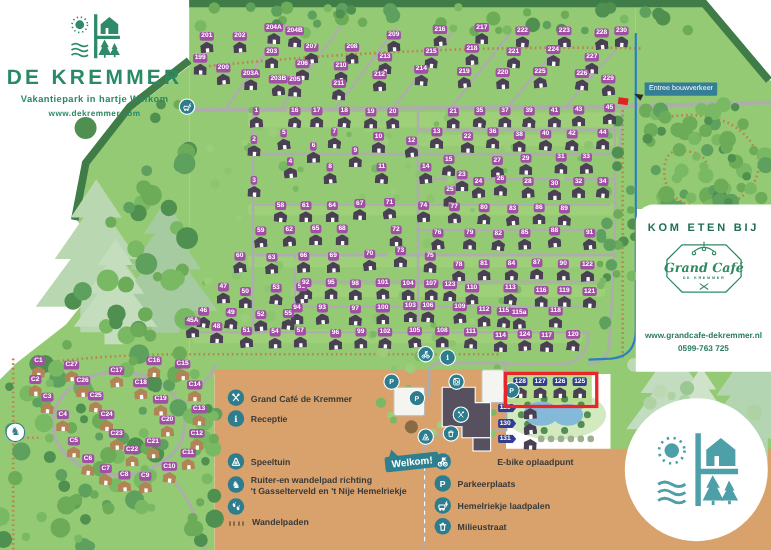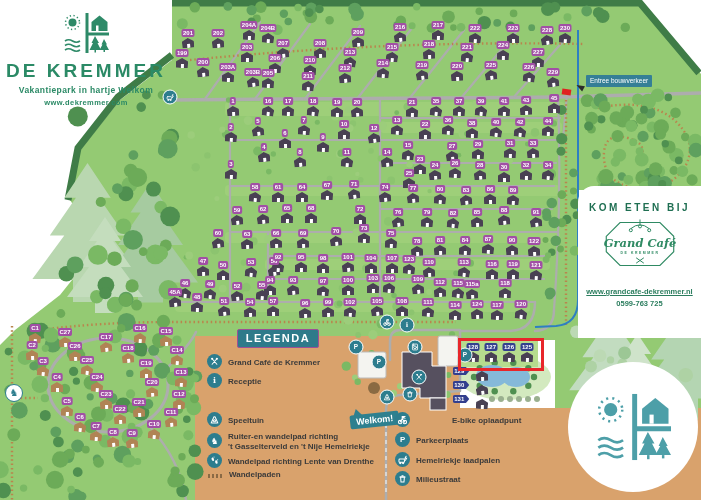--- a/index.html
+++ b/index.html
@@ -46,21 +46,21 @@
           background:repeating-linear-gradient(90deg,#8a6a45 0 2px,transparent 2px 4px);}
   
   #brand{position:absolute;left:0;top:0;width:172px;height:140px;z-index:8;text-align:center;}
   #brand .ttl{font:bold 19px "Liberation Sans",sans-serif;letter-spacing:3px;color:#2b8a66;margin-top:4px;}
   #brand .sub{font:bold 8.5px "Liberation Sans",sans-serif;color:#2b8a66;margin-top:3px;letter-spacing:.4px;}
   #brand .url{font:bold 7.5px "Liberation Sans",sans-serif;color:#2b8a66;margin-top:3px;letter-spacing:.4px;}
   #brand .logo{width:52px;height:46px;margin:10px auto 0;}
   
   #cafe-panel{position:absolute;left:578px;top:186px;width:123px;height:152px;background:#fff;border-radius:16px 0 0 0;z-index:8;text-align:center;}
   #cafe-panel .hd{font:bold 10px "Liberation Sans",sans-serif;letter-spacing:2.5px;color:#1f6f52;margin-top:16px;}
-  #cafe-panel .url{font:bold 7.5px "Liberation Sans",sans-serif;color:#2b7d5e;margin-top:8px;text-decoration:underline;}
+  #cafe-panel .url{font:bold 7.5px "Liberation Sans",sans-serif;color:#2b7d5e;margin-top:20px;}
   #cafe-panel .tel{font:bold 7.5px "Liberation Sans",sans-serif;color:#2b7d5e;margin-top:3px;}
   
   #circle-logo{position:absolute;left:568px;top:362px;width:130px;height:130px;border-radius:50%;background:#fff;z-index:7;
           display:flex;align-items:center;justify-content:center;}
   #circle-logo .logo{width:84px;height:76px;}
 </style>
 </head>
 <body>
 
 <div id="stage">
@@ -1771,21 +1771,20 @@
       <div class="mk light" style="left: 14px; top: 393px;">♞</div>
     </div>
 
   <div id="highlight-rect" style="left: 458px; top: 338px; width: 80px; height: 27px;"></div>
   <div id="entry-marker"></div>
 
   <div class="welkom">Welkom!</div>
   <div class="entree">Entree bouwverkeer</div>
   <div class="entree-arrow"></div>
 
-  <div id="legend-title">LEGENDA</div>
   <div id="legend-panel">
       <div class="lrow" style="left: 12px; top: 18px; width: 235px;">
         <span class="ic">
           <svg viewBox="0 0 14 14">
             <g stroke="#fff" fill="none" stroke-width="1.3" stroke-linecap="round">
               <path d="M4,3.5 L10,10.5 M10,3.5 L4,10.5"></path>
               <circle cx="4" cy="3.5" r="0.7" fill="#fff"></circle>
               <circle cx="10" cy="3.5" r="0.7" fill="#fff"></circle>
             </g>
           </svg>
@@ -1824,21 +1823,20 @@
         <span class="ic">
           <svg viewBox="0 0 14 14">
             <g fill="#fff">
               <ellipse cx="4.8" cy="5.4" rx="1.5" ry="2.3" transform="rotate(-18 4.8 5.4)"></ellipse>
               <ellipse cx="9.4" cy="9" rx="1.5" ry="2.3" transform="rotate(-18 9.4 9)"></ellipse>
               <circle cx="6.4" cy="2.6" r="0.7"></circle>
               <circle cx="11" cy="6.2" r="0.7"></circle>
             </g>
           </svg>
         </span>
-        <span class="lbl">Wandelpad richting Lente van Drenthe</span>
       </div>
       <div class="lrow" style="left: 12px; top: 132px; width: 235px;">
         <span class="dashline"></span>
         <span class="lbl">Wandelpaden</span>
       </div>
       <div class="lrow" style="left: 200px; top: 76px; width: 130px; gap: 36px;">
         <span class="ic">
           <svg viewBox="0 0 14 14">
             <g stroke="#fff" fill="none" stroke-width="1.3" stroke-linecap="round">
               <circle cx="4" cy="10.3" r="2.2"></circle>

